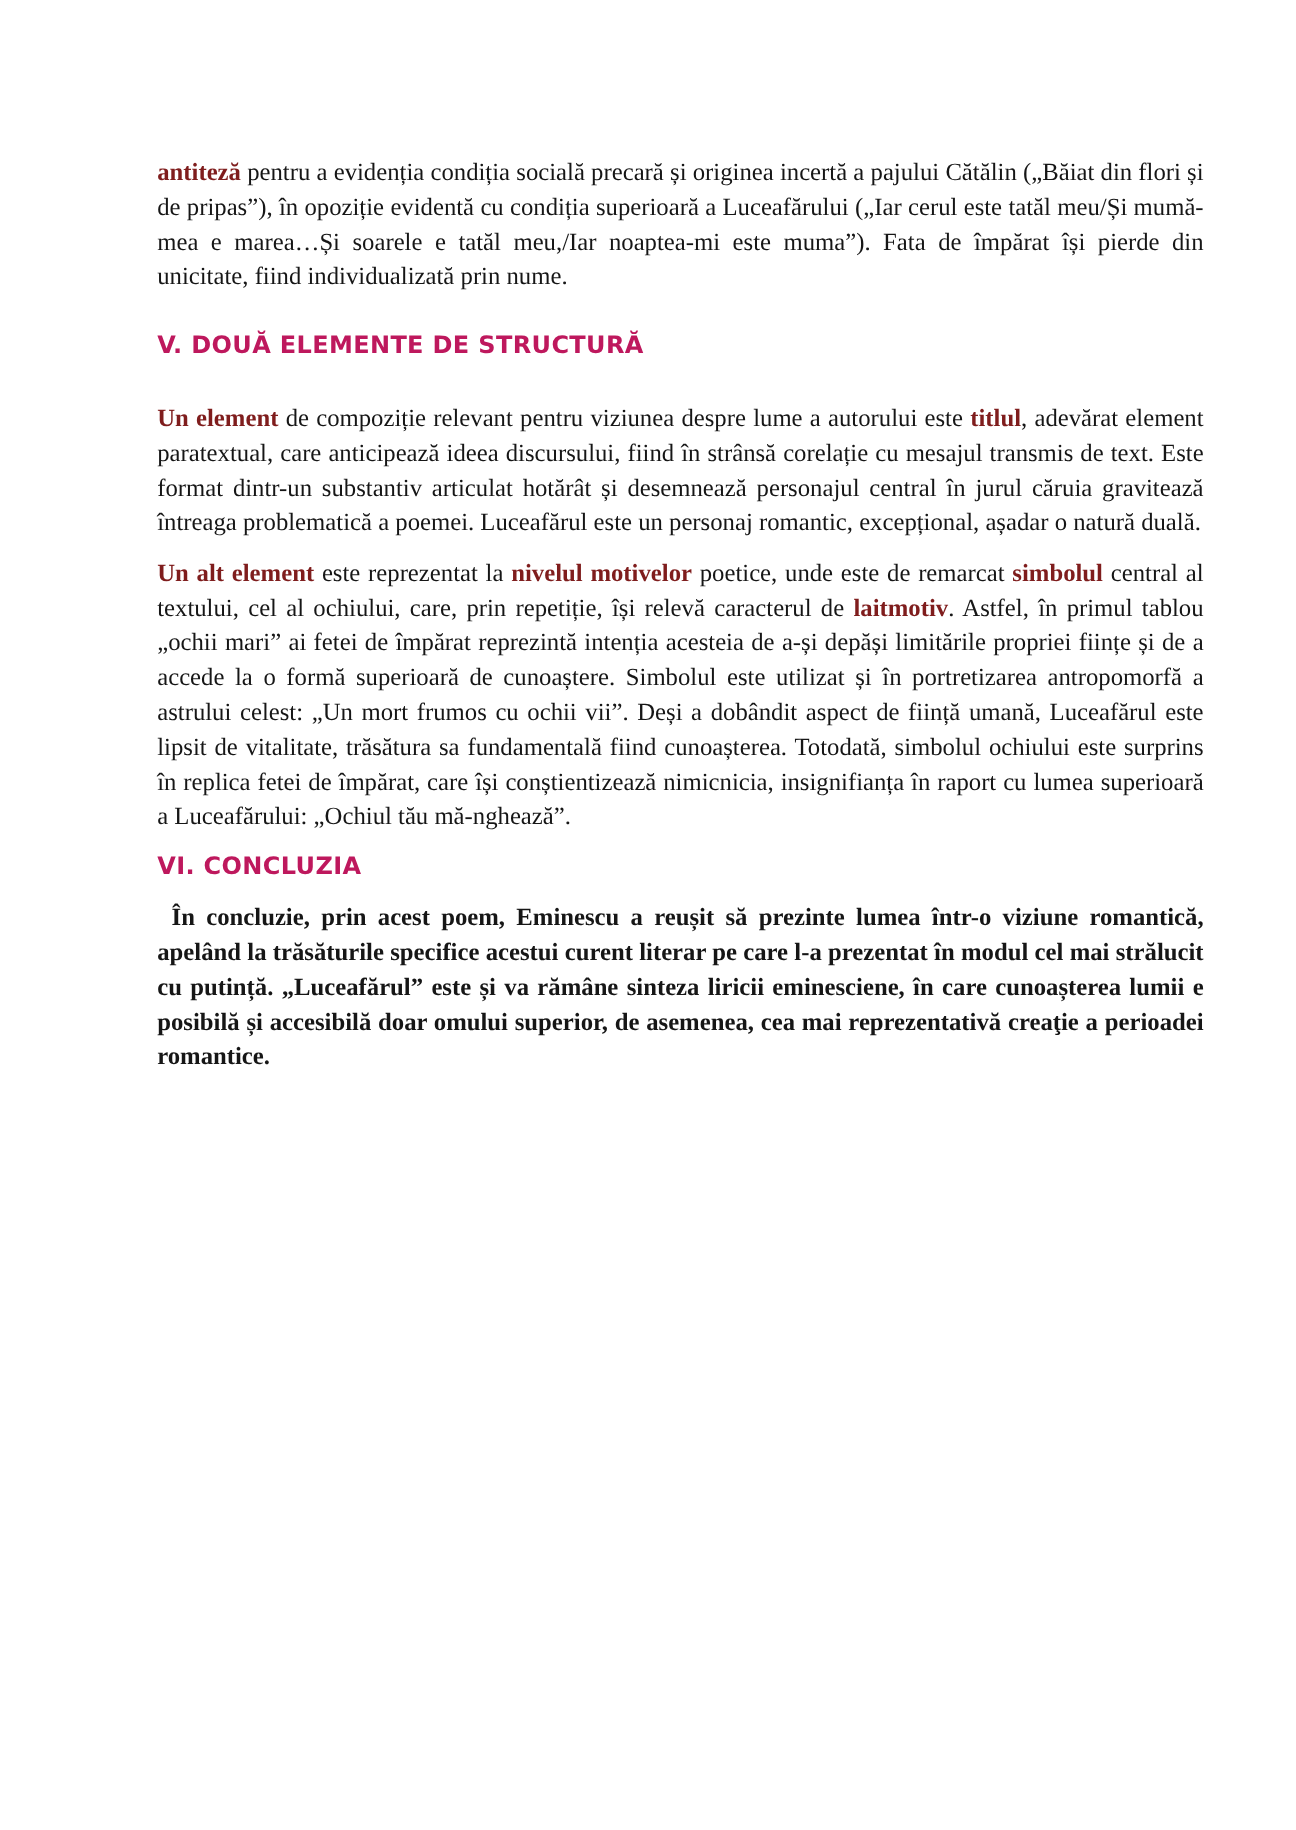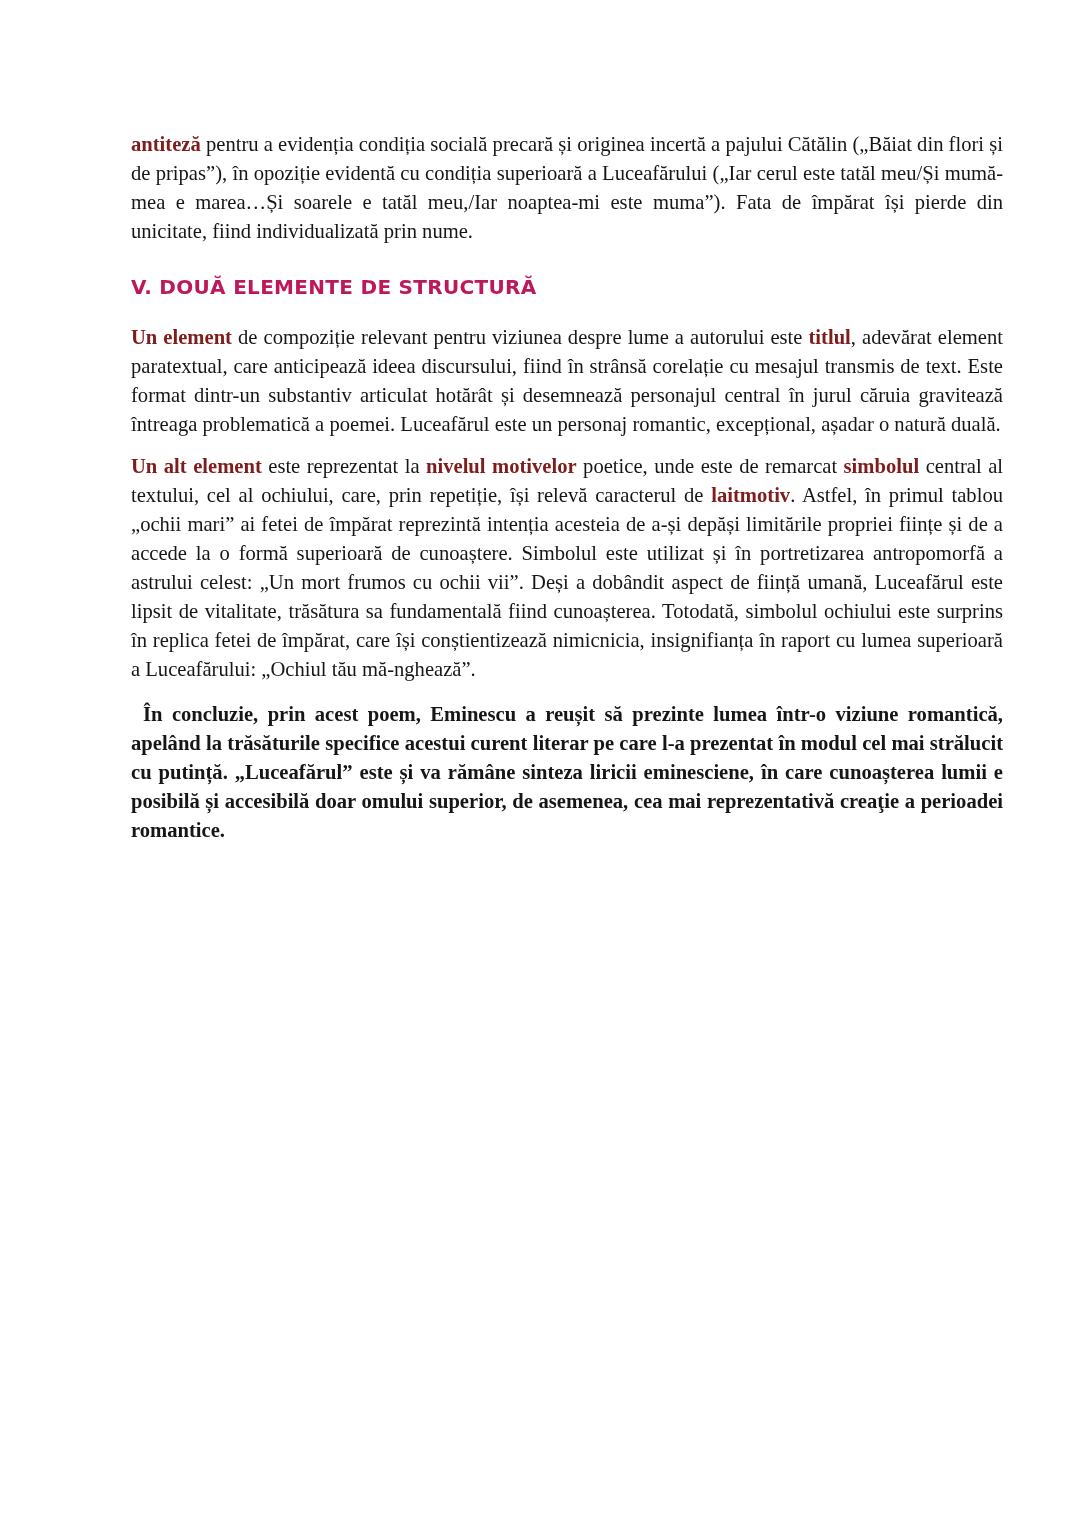--- a/index.html
+++ b/index.html
@@ -36,35 +36,36 @@
       font-family: "DejaVu Sans", "Liberation Sans", sans-serif;
       font-weight: bold;
       font-size: 20px;
       letter-spacing: 0.3px;
       margin: 0;
       color: #be185d;
       line-height: 28px;
     }
     .p1 { }
     .h1 { margin-top: 27px; }
-    .p2 { margin-top: 22px; }
+    .p2 { margin-top: 34px; }
     .p3 { margin-top: 13px; }
     .h2 { margin-top: 11px; }
     .p4 { margin-top: 16px; font-weight: bold; }
     .lead-space { display: inline-block; width: 12px; }
   </style>
 </head>
 <body>
 
 <div class="page">
 
   <p class="para p1"><b>antiteză</b><span> pentru a evidenția condiția socială precară și originea incertă a pajului Cătălin („Băiat din flori și de pripas”), în opoziție evidentă cu condiția superioară a Luceafărului („Iar cerul este tatăl meu/Și mumă-mea e marea…Și soarele e tatăl meu,/Iar noaptea-mi este muma”). Fata de împărat își pierde din unicitate, fiind individualizată prin nume.</span></p>
 
   <h2 class="heading h1">V. DOUĂ ELEMENTE DE STRUCTURĂ</h2>
 
   <p class="para p2"><b>Un element</b><span> de compoziție relevant pentru viziunea despre lume a autorului este </span><b>titlul</b><span>, adevărat element paratextual, care anticipează ideea discursului, fiind în strânsă corelație cu mesajul transmis de text. Este format dintr-un substantiv articulat hotărât și desemnează personajul central în jurul căruia gravitează întreaga problematică a poemei. Luceafărul este un personaj romantic, excepțional, așadar o natură duală.</span></p>
 
   <p class="para p3"><b>Un alt element</b><span> este reprezentat la </span><b>nivelul motivelor</b><span> poetice, unde este de remarcat </span><b>simbolul</b><span> central al textului, cel al ochiului, care, prin repetiție, își relevă caracterul de </span><b>laitmotiv</b><span>. Astfel, în primul tablou „ochii mari” ai fetei de împărat reprezintă intenția acesteia de a-și depăși limitările propriei ființe și de a accede la o formă superioară de cunoaștere. Simbolul este utilizat și în portretizarea antropomorfă a astrului celest: „Un mort frumos cu ochii vii”. Deși a dobândit aspect de ființă umană, Luceafărul este lipsit de vitalitate, trăsătura sa fundamentală fiind cunoașterea. Totodată, simbolul ochiului este surprins în replica fetei de împărat, care își conștientizează nimicnicia, insignifianța în raport cu lumea superioară a Luceafărului: „Ochiul tău mă-nghează”.</span></p>
 
+  <h2 class="heading h2">VI. CONCLUZIA</h2>
 
   <p class="para p4"><span class="lead-space"></span><span>În concluzie, prin acest poem, Eminescu a reușit să prezinte lumea într-o viziune romantică, apelând la trăsăturile specifice acestui curent literar pe care l-a prezentat în modul cel mai strălucit cu putință. „Luceafărul” este și va rămâne sinteza liricii eminesciene, în care cunoașterea lumii e posibilă și accesibilă doar omului superior, de asemenea, cea mai reprezentativă creaţie a perioadei romantice.</span></p>
 
 </div>
 
 </body></html>

